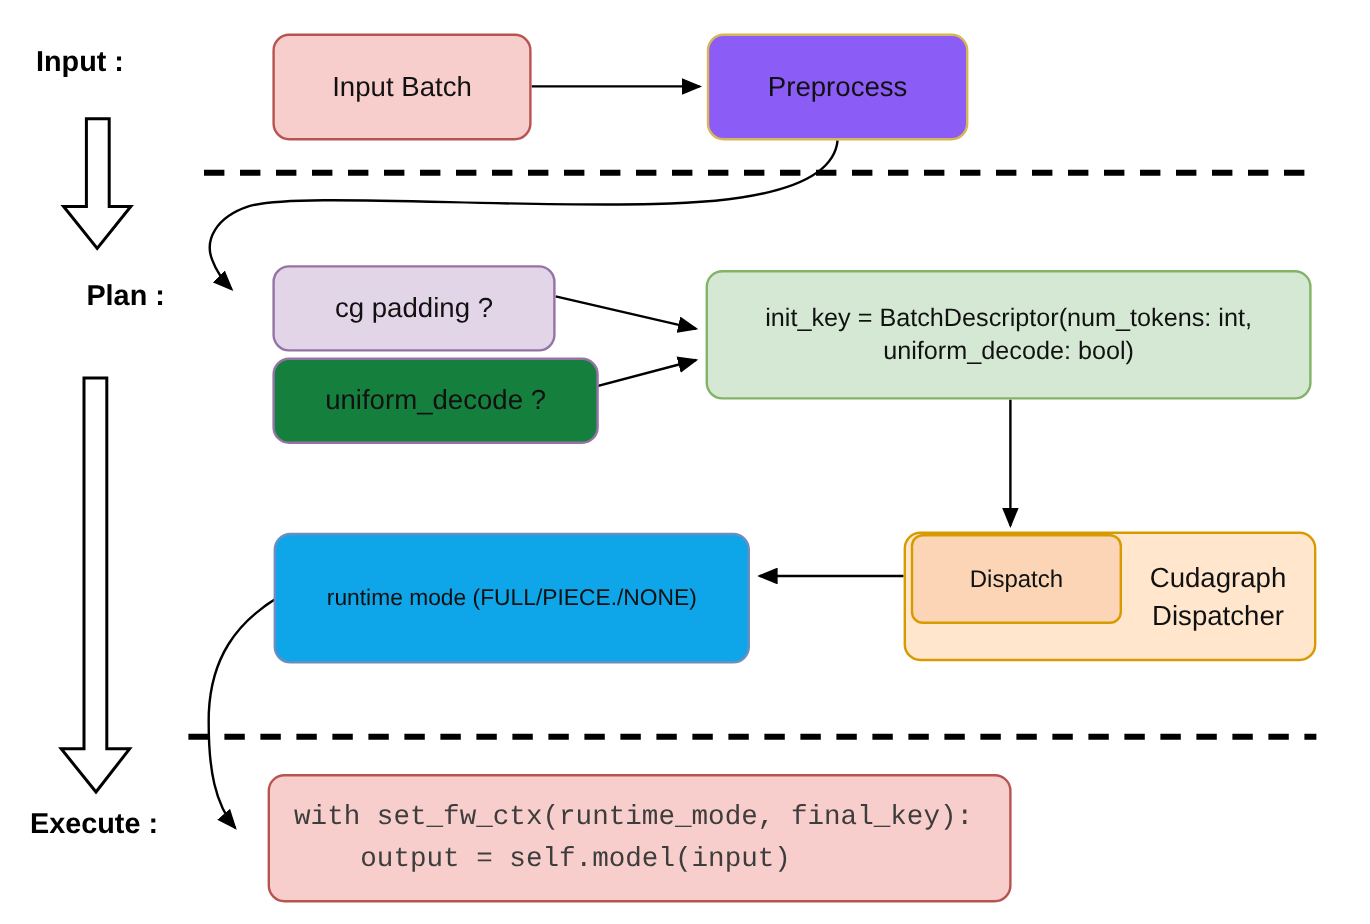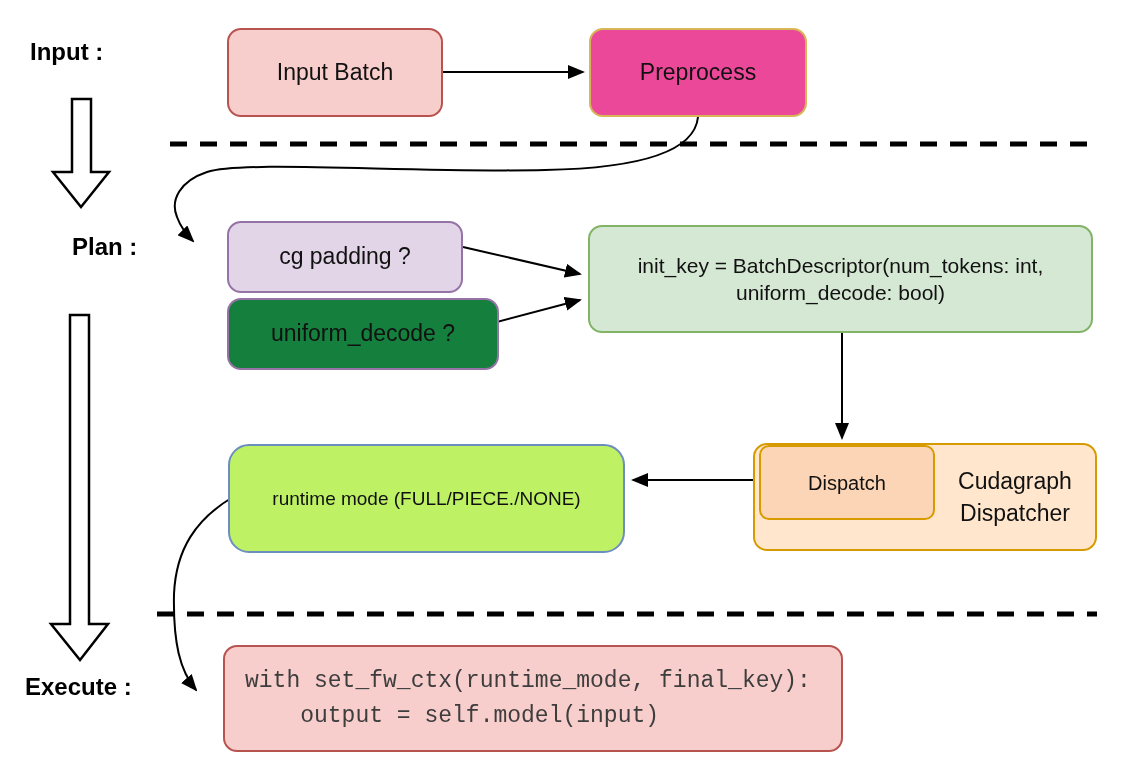--- a/index.html
+++ b/index.html
@@ -58,21 +58,21 @@
     <path d="M 233 497 C 196 519, 176 549, 174 594 C 173 643, 180 671, 196 690" fill="none" stroke="#000" stroke-width="2" marker-end="url(#ah)"></path>
   </svg>
 
   <div class="stage-label" style="left:30px;top:38px;">Input :</div>
   <div class="stage-label" style="left:40px;top:233px;margin-left:32px;">Plan :</div>
   <div class="stage-label" style="left:25px;top:673px;">Execute :</div>
 
   <div class="node" style="left: 227px; top: 28px; width: 216px; height: 89px; font-size: 23px; background: rgb(248, 206, 204); border-color: rgb(184, 84, 80);">
     <span>Input Batch</span>
   </div>
-  <div class="node" style="left: 589px; top: 28px; width: 218px; height: 89px; font-size: 23px; background: #ec4899; border-color: rgb(214, 182, 86);">
+  <div class="node" style="left: 589px; top: 28px; width: 218px; height: 89px; font-size: 23px; background: #8b5cf6; border-color: rgb(214, 182, 86);">
     <span>Preprocess</span>
   </div>
 
   <div class="node" style="left: 227px; top: 221px; width: 236px; height: 72px; font-size: 23px; background: rgb(225, 213, 231); border-color: rgb(150, 115, 166);">
     <span>cg padding ?</span>
   </div>
   <div class="node" style="left: 227px; top: 298px; width: 272px; height: 72px; font-size: 23px; background: #15803d; border-color: rgb(150, 115, 166);">
     <span>uniform_decode ?</span>
   </div>
   <div class="node" style="left: 588px; top: 225px; width: 505px; height: 108px; font-size: 21px; background: rgb(213, 232, 212); border-color: rgb(130, 179, 102);">
@@ -83,21 +83,21 @@
   <div class="node" style="left: 753px; top: 443px; width: 344px; height: 108px; background: rgb(255, 230, 204); border-color: rgb(215, 155, 0);">
     <div class="node" style="left: 4px; top: 0px; width: 176px; height: 75px; border-radius: 10px; font-size: 20px; background: rgb(251, 213, 181); border-color: rgb(215, 155, 0);">
       <span>Dispatch</span>
     </div>
     <div class="dispatcher-label">
       <span>Cudagraph</span>
       <span>Dispatcher</span>
     </div>
   </div>
 
-  <div class="node" style="left: 228px; top: 444px; width: 397px; height: 109px; font-size: 19px; line-height: 1.45; background: #bef264; border-color: rgb(108, 142, 191); border-radius: 21px;">
+  <div class="node" style="left: 228px; top: 444px; width: 397px; height: 109px; font-size: 19px; line-height: 1.45; background: #0ea5e9; border-color: rgb(108, 142, 191);">
     <span>runtime mode (FULL/PIECE./NONE)</span>
   </div>
 
   <div class="node code-node" style="left: 223px; top: 645px; width: 620px; height: 107px; background: rgb(248, 206, 204); border-color: rgb(184, 84, 80);">
     <div>with set_fw_ctx(runtime_mode, final_key):</div>
     <div>    output = self.model(input)</div>
   </div>
 
 </div>
 

